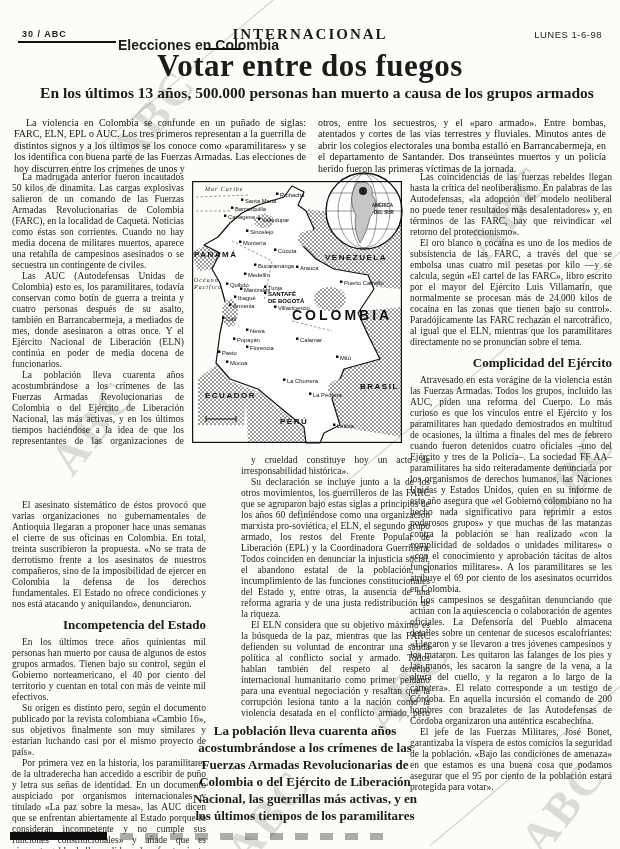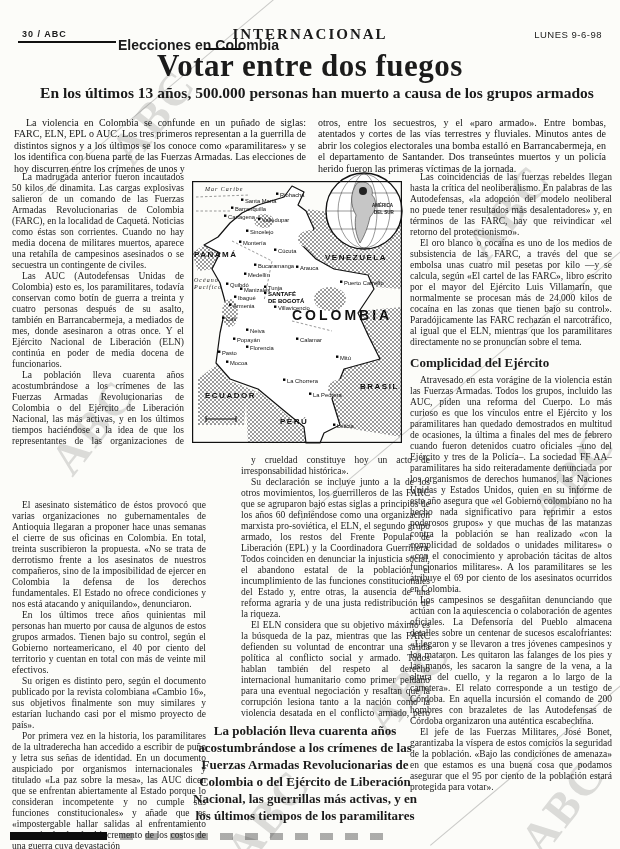--- a/index.html
+++ b/index.html
@@ -23,21 +23,21 @@
   .lead{position:absolute;top:117px;font-size:10px;line-height:11.4px;text-align:justify;color:#151515;}
   .lead1{left:14px;width:292px;text-indent:12px;}
   .lead2{left:318px;width:288px;}
   
   .col{position:absolute;font-size:9.5px;line-height:11px;text-align:justify;overflow:hidden;}
   .col p{margin:0;text-indent:10px;}
   .colL-narrow{left:12px;top:172px;width:172px;height:276px;}
   .colL-wide{left:12px;top:452px;width:194px;height:356px;margin-top:48px;}
   .colM-text{left:213px;top:455px;width:189px;height:264px;margin-left:28px;}
   .colR{left:410px;top:172px;width:202px;height:656px;}
-  .subhead{font:bold 13px "Liberation Serif",serif;text-align:left;text-indent:0 !important;
+  .subhead{font:bold 13px "Liberation Serif",serif;text-align:right;text-indent:0 !important;
            margin:7px 0 4px 0 !important;}
   .pullquote{position:absolute;left:186px;top:722px;width:238px;text-align:center;
              font:bold 13px "Liberation Serif",serif;line-height:17px;}
   
   .map{position:absolute;left:192px;top:181px;width:210px;height:262px;}
   .map svg{overflow:visible;display:block;}
   .m-border{fill:none;stroke:#111;stroke-width:1.2;}
   .m-col{fill:#ffffff;stroke:#111;stroke-width:1.2;stroke-linejoin:round;}
   .m-hat{fill:url(#hat);stroke:none;}
   .m-dash{fill:none;stroke:#555;stroke-width:.6;stroke-dasharray:2.5,2;}
@@ -72,35 +72,36 @@
   <span class="wm" style="left:510px;top:780px;">ABC</span>
   <div class="diag" style="left:40px;top:195px;"></div>
   <div class="diag" style="left:300px;top:520px;"></div>
   <div class="diag" style="left:430px;top:845px;"></div>
 
   <span class="pgnum">30 / ABC</span>
   <div class="hrule1"></div>
   <span class="kicker">Elecciones en Colombia</span>
   <div class="hrule2"></div>
   <div class="section">INTERNACIONAL</div>
-  <span class="date">LUNES 9-6-98</span>
+  <span class="date">LUNES 1-6-98</span>
 
   <h1 class="headline">Votar entre dos fuegos</h1>
   <h2 class="deck">En los últimos 13 años, 500.000 personas han muerto a causa de los grupos armados</h2>
 
   <div class="lead lead1">La violencia en Colombia se confunde en un puñado de siglas: FARC, ELN, EPL o AUC. Los tres primeros representan a la guerrilla de distintos signos y a los últimos se los conoce como «paramilitares» y se los identifica con buena parte de las Fuerzas Armadas. Las elecciones de hoy discurren entre los crímenes de unos y</div>
   <div class="lead lead2">otros, entre los secuestros, y el «paro armado». Entre bombas, atentados y cortes de las vías terrestres y fluviales. Minutos antes de abrir los colegios electorales una bomba estalló en Barrancabermeja, en el departamento de Santander. Dos transeúntes muertos y un policía herido fueron las primeras víctimas de la jornada.</div>
 
   <div class="col colL-narrow">
       <p>La madrugada anterior fueron incautados 50 kilos de dinamita. Las cargas explosivas salieron de un comando de las Fuerzas Armadas Revolucionarias de Colombia (FARC), en la localidad de Caquetá. Noticias como éstas son corrientes. Cuando no hay media docena de militares muertos, aparece una retahíla de campesinos asesinados o se secuestra un contingente de civiles.</p>
       <p>Las AUC (Autodefensas Unidas de Colombia) esto es, los paramilitares, todavía conservan como botín de guerra a treinta y cuatro personas después de su asalto, también en Barrancabermeja, a mediados de mes, donde asesinaron a otras once. Y el Ejército Nacional de Liberación (ELN) continúa en poder de media docena de funcionarios.</p>
       <p>La población lleva cuarenta años acostumbrándose a los crímenes de las Fuerzas Armadas Revolucionarias de Colombia o del Ejército de Liberación Nacional, las más activas, y en los últimos tiempos haciéndose a la idea de que los representantes de las organizaciones de derechos humanos son objetivo de un fenómeno en ascenso: el paramilitar.</p>
     </div>
   <div class="col colL-wide">
     <span><p>El asesinato sistemático de éstos provocó que varias organizaciones no gubernamentales de Antioquia llegaran a proponer hace unas semanas el cierre de sus oficinas en Colombia. En total, treinta suscribieron la propuesta. «No se trata de derrotismo frente a los asesinatos de nuestros compañeros, sino de la imposibilidad de ejercer en Colombia la defensa de los derechos fundamentales. El Estado no ofrece condiciones y nos está atacando y aniquilando», denunciaron.</p></span>
+    <p class="subhead">Incompetencia del Estado</p>
     <span><p>En los últimos trece años quinientas mil personas han muerto por causa de algunos de estos grupos armados. Tienen bajo su control, según el Gobierno norteamericano, el 40 por ciento del territorio y cuentan en total con más de veinte mil efectivos.</p><p>Su origen es distinto pero, según el documento publicado por la revista colombiana «Cambio 16», sus objetivos finalmente son muy similares y estarían luchando casi por el mismo proyecto de país».</p><p>Por primera vez en la historia, los paramilitares de la ultraderecha han accedido a escribir de puño y letra sus señas de identidad. En un documento auspiciado por organismos internacionales y titulado «La paz sobre la mesa», las AUC dicen que se enfrentan abiertamente al Estado porque lo consideran incompetente y no cumple sus funciones constitucionales» y añade que es «impostergable hallar salidas al enfrentamiento para evitarle al país el incremento de los costos de una guerra cuya devastación</p></span>
   </div>
 
   <div class="map">
     <svg width="210" height="262" viewBox="0 0 210 262" xmlns="http://www.w3.org/2000/svg">
       <defs>
         <pattern id="hat" width="4" height="4" patternUnits="userSpaceOnUse">
           <rect width="4" height="4" fill="#ffffff"></rect>
           <rect width="2" height="2" fill="#9a9a9a"></rect>
           <rect x="2" y="2" width="2" height="2" fill="#9a9a9a"></rect>

